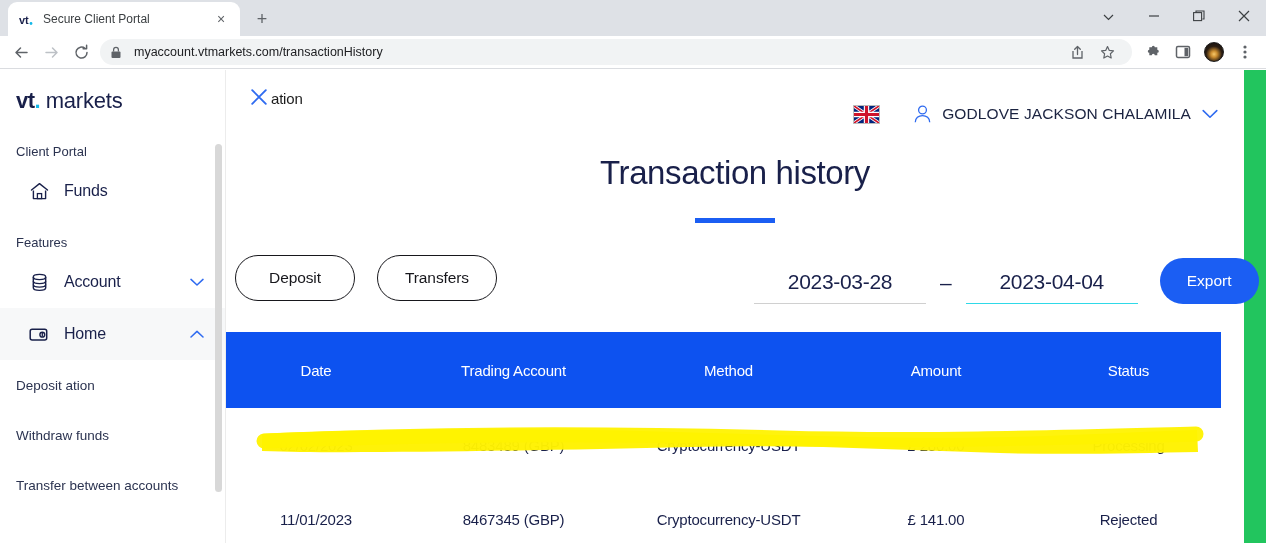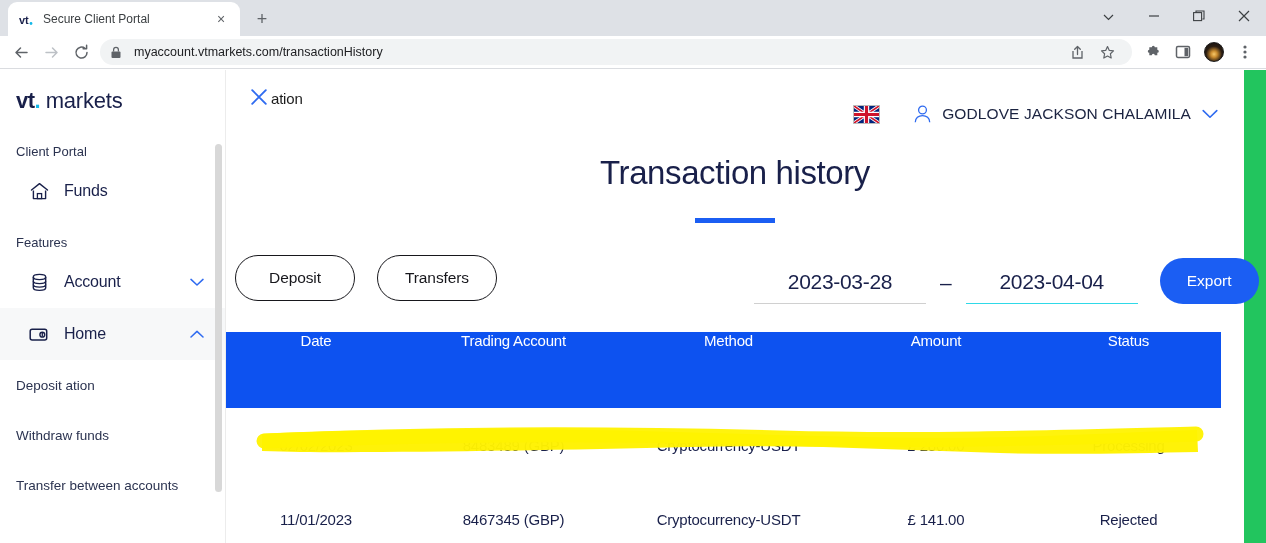--- a/index.html
+++ b/index.html
@@ -233,21 +233,21 @@
     padding: 0 27px;
   }
 
   
   .table-wrap {
     position: absolute; left: 249px; top: 332px;
     width: 995px;
   }
   .thead {
     height: 76px; background: #0d52f0;
-    display: flex; align-items: flex-start;
+    display: flex; align-items: center;
   }
   .trow {
     height: 74px; background: #ffffff;
     display: flex; align-items: center;
   }
   .cell { text-align: center; font-size: 15px; letter-spacing: -0.2px; }
   .thead .cell { color: #ffffff; font-weight: 500; }
   .trow .cell { color: #19204a; }
   .c-date   { flex: 0 0 180px; }
   .c-acct   { flex: 0 0 215px; }

